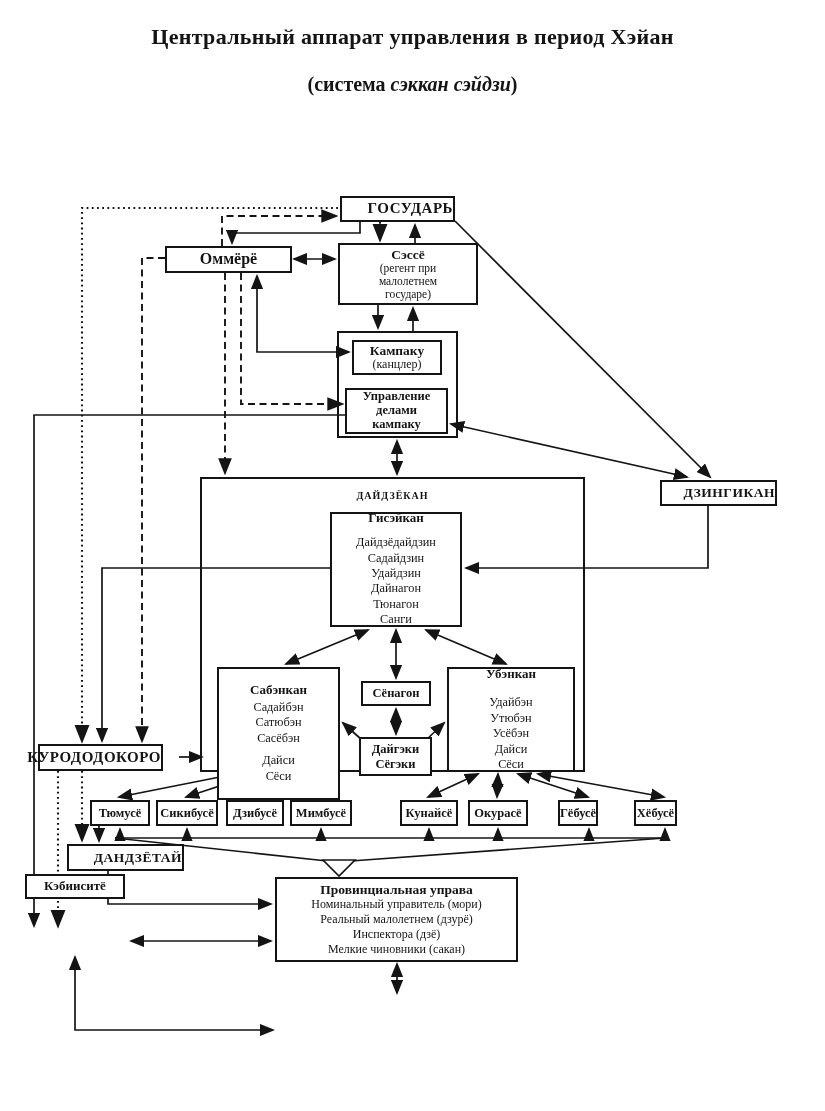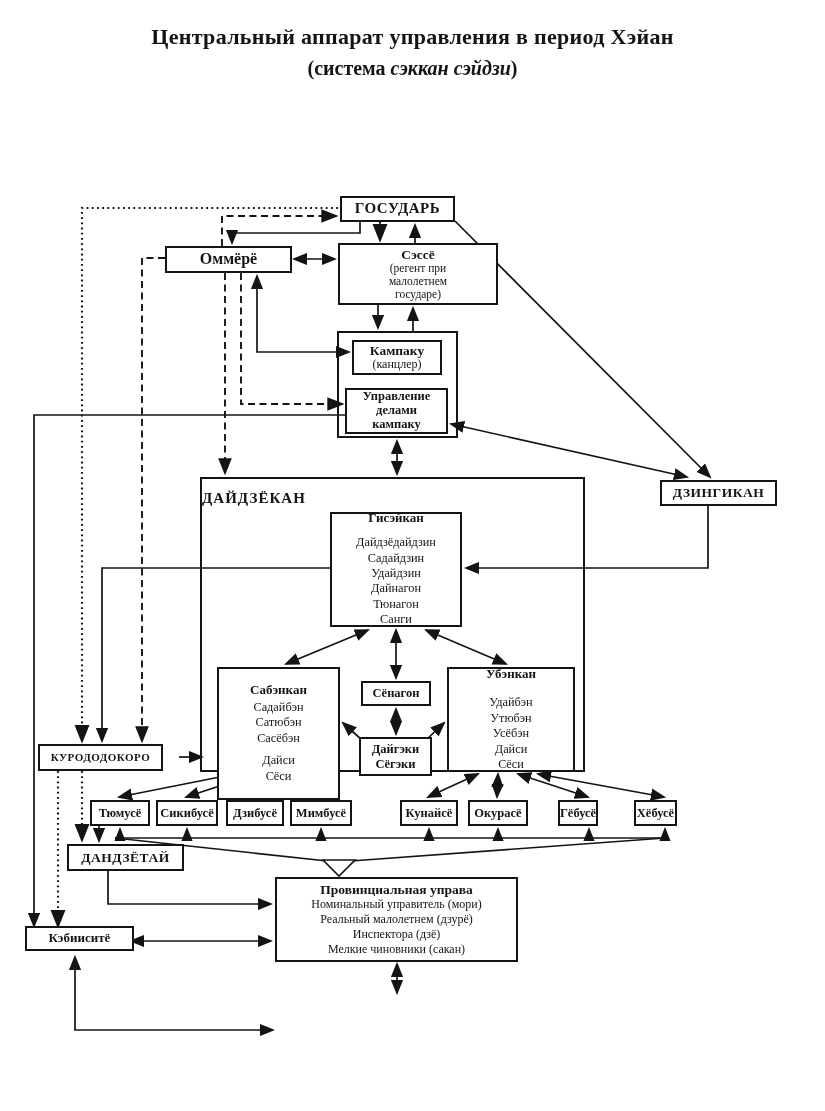--- a/index.html
+++ b/index.html
@@ -13,31 +13,31 @@
   .node{
     position:absolute;z-index:2;box-sizing:border-box;
     border:2px solid #141414;background:#ffffff;
     display:flex;flex-direction:column;align-items:center;justify-content:center;
     text-align:center;line-height:1.15;
   }
   .frame{ 
     position:absolute;z-index:2;box-sizing:border-box;
     border:2px solid #141414;background:transparent;
   }
-  .cap{font-weight:bold;letter-spacing:.5px;}
+  .cap{font-weight:bold;letter-spacing:.5px;align-items:flex-end;}
   .ttl{font-weight:bold;}
   .sm{font-size:11.5px;line-height:1.13;}
   .memb{font-size:12.3px;line-height:15.4px;}
   .gap{height:7px;}
   .title-block{position:absolute;left:0;top:24px;width:825px;text-align:center;z-index:2;}
   .title-l1{font-size:22px;font-weight:bold;letter-spacing:.3px;}
-  .title-l2{font-size:20px;font-weight:bold;margin-top:7px;}
+  .title-l2{font-size:20px;font-weight:bold;margin-top:23px;}
   .title-l2 .it{font-style:italic;}
-  .biglabel{position:absolute;top:11px;left:0;width:100%;
-    font-weight:bold;font-size:15px;letter-spacing:1px;font-family:Liberation Serif, serif;}
+  .biglabel{position:absolute;top:11px;left:0;width:100%;text-align:center;
+    font-weight:bold;font-size:10px;letter-spacing:1px;font-family:Liberation Serif, serif;}
   svg path, svg polygon{fill:none;stroke:#141414;}
   .s{stroke-width:1.7px;}
   .d{stroke-width:1.9px;stroke-dasharray:7 4.5;}
   .p{stroke-width:2.1px;stroke-dasharray:1.8 3.4;}
   .thin{stroke-width:1.6px;}
 </style>
 </head>
 <body>
 
 <div id="page">
@@ -116,21 +116,21 @@
   </svg>
 
   <div class="node cap" style="left:340px;top:196px;width:115px;height:26px;font-size:15px">
       <span>ГОСУДАРЬ</span>
     </div>
 
   <div class="node ttl" style="left:165px;top:246px;width:127px;height:27px;font-size:16px">
       <span>Оммёрё</span>
     </div>
 
-  <div class="node" style="left:338px;top:243px;width:160px;height:62px">
+  <div class="node" style="left:338px;top:243px;width:140px;height:62px">
     <div class="ttl" style="font-size:13.5px">Сэссё</div>
     <div class="sm">(регент при</div>
     <div class="sm">малолетнем</div>
     <div class="sm">государе)</div>
   </div>
 
   <div class="frame" style="left:337px;top:331px;width:121px;height:107px"></div>
 
   <div class="node" style="left:352px;top:340px;width:90px;height:35px">
     <div class="ttl" style="font-size:13.5px">Кампаку</div>
@@ -183,21 +183,21 @@
   <div class="node" style="left:447px;top:667px;width:128px;height:105px">
     <div class="ttl" style="font-size:13px;margin-bottom:14px">Убэнкан</div>
     <div class="memb">Удайбэн</div>
     <div class="memb">Утюбэн</div>
     <div class="memb">Усёбэн</div>
     <div class="gap"></div>
     <div class="memb">Дайси</div>
     <div class="memb">Сёси</div>
   </div>
 
-  <div class="node cap" style="left:38px;top:744px;width:125px;height:27px;font-size:11px">
+  <div class="node cap" style="left:38px;top:744px;width:125px;height:27px;font-size:15px">
       <span>КУРОДОДОКОРО</span>
     </div>
 
   <div class="node ttl" style="left:90px;top:800px;width:60px;height:26px;font-size:12.5px">
       <span>Тюмусё</span>
     </div>
   <div class="node ttl" style="left:156px;top:800px;width:62px;height:26px;font-size:12.5px">
       <span>Сикибусё</span>
     </div>
   <div class="node ttl" style="left:226px;top:800px;width:58px;height:26px;font-size:12.5px">
@@ -216,21 +216,21 @@
       <span>Гёбусё</span>
     </div>
   <div class="node ttl" style="left:634px;top:800px;width:43px;height:26px;font-size:12.5px">
       <span>Хёбусё</span>
     </div>
 
   <div class="node cap" style="left:67px;top:844px;width:117px;height:27px;font-size:13.5px">
       <span>ДАНДЗЁТАЙ</span>
     </div>
 
-  <div class="node ttl" style="left:25px;top:926px;width:109px;height:25px;font-size:13px">
+  <div class="node ttl" style="left:25px;top:874px;width:100px;height:25px;font-size:13px">
       <span>Кэбииситё</span>
     </div>
 
   <div class="node" style="left:275px;top:877px;width:243px;height:85px">
     <div class="ttl" style="font-size:13.5px">Провинциальная управа</div>
     <div style="font-size:12px;line-height:15px">Номинальный управитель (мори)</div>
     <div style="font-size:12px;line-height:15px">Реальный малолетнем (дзурё)</div>
     <div style="font-size:12px;line-height:15px">Инспектора (дзё)</div>
     <div style="font-size:12px;line-height:15px">Мелкие чиновники (сакан)</div>
   </div>

